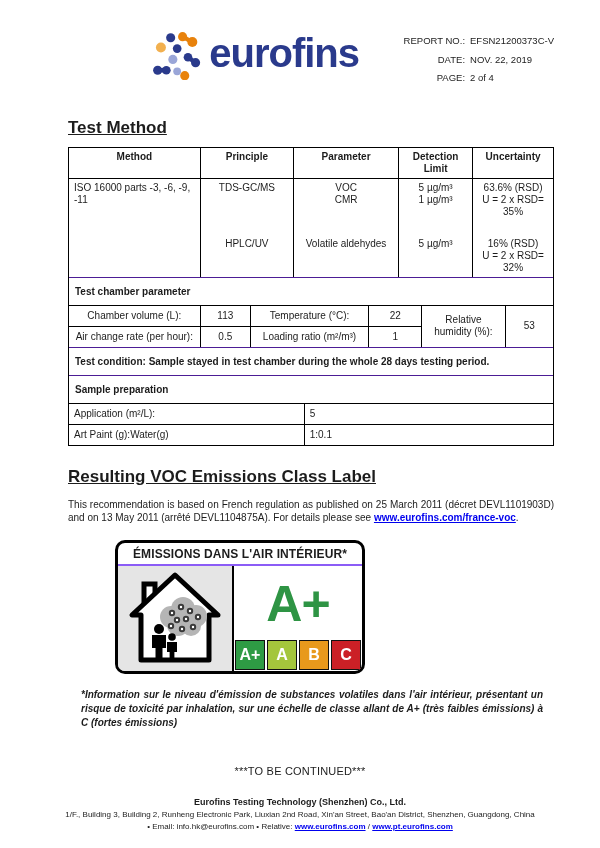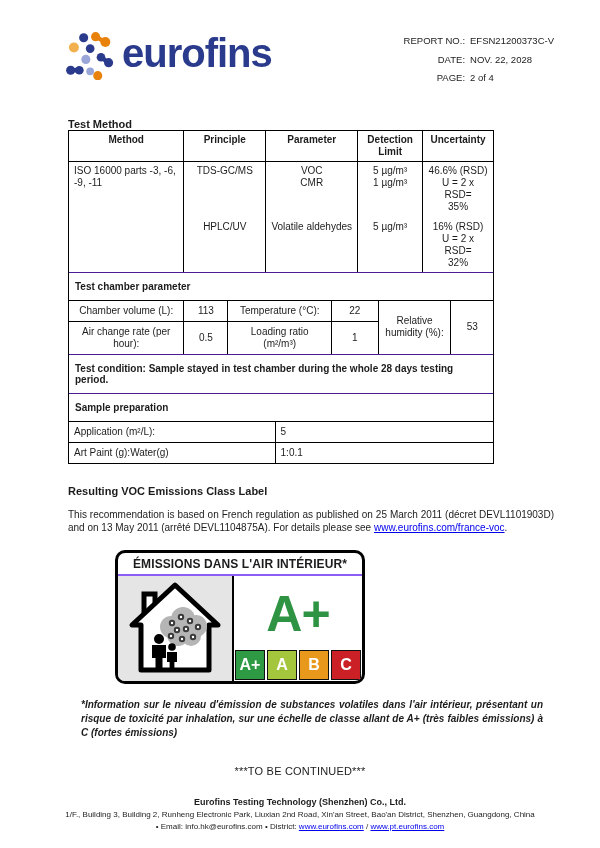--- a/index.html
+++ b/index.html
@@ -4,36 +4,36 @@
 <style>
   * { margin:0; padding:0; box-sizing:border-box; }
   html,body { background:#888; }
   .page {
     width:600px; height:848px; background:#ffffff; position:relative;
     font-family:"Liberation Sans", sans-serif; color:#1c1c1c;
     padding:28px 46px 0 68px; margin:0 auto; overflow:hidden;
   }
 
   
-  .hdr { display:flex; justify-content:space-between; align-items:flex-start; margin-left:-6px;gap:44px; }
+  .hdr { display:flex; justify-content:flex-end; align-items:flex-start; margin-left:-6px;gap:44px; }
   .logo { display:flex; align-items:center; gap:8px; }
   .logo-text { font-size:40px; font-weight:bold; letter-spacing:-1px; color:#2a3a8c; line-height:1; padding-bottom:6px; }
   .rep-info { margin-top:8px; font-size:9.5px; line-height:1; }
   .rep-row { display:grid; grid-template-columns:62px auto; column-gap:5px; margin-bottom:9px; }
   .rep-row .lbl { text-align:right; white-space:nowrap; }
   .rep-row .val { text-align:left; white-space:nowrap; }
 
   
-  .h-sect { font-size:11px; font-weight:bold; }
+  .h-sect { font-size:17px; font-weight:bold; text-decoration:underline; }
   .h1-pos { margin-top:26px; }
   .para { font-size:10px; line-height:1.35; text-align:justify; }
-  a.doclink { color:#0000ee; text-decoration:underline; cursor:pointer; }
-
-  
-  .doc-table { border:1.5px solid #000; width:426px; font-size:10px; }
+  a.doclink { color:#0000ee; text-decoration:underline; cursor:pointer;font-weight:bold; }
+
+  
+  .doc-table { border:1.5px solid #000; margin-top:9px; width:486px; font-size:10px; }
   .doc-table .seg + .seg { border-top:1px solid #4c1d95; }
   .doc-table table { width:100%; border-collapse:collapse; border-style:hidden; table-layout:fixed; }
   .doc-table td, .doc-table th { border:1px solid #000; padding:3px 5px; vertical-align:top; line-height:1.2; font-size:10px; }
   .doc-table th { font-weight:bold; text-align:center; }
   .cc { text-align:center; }
   .grp1 { height:56px; }
   .sect-row { padding:8px 6px; font-weight:bold; }
   .t-chamber td { padding:4px 5px; vertical-align:middle;text-align:center; }
   .t-sample td { padding:4px 5px; }
 
@@ -104,21 +104,21 @@
       <span class="logo-text">eurofins</span>
     </div>
 
     <div class="rep-info">
       <div class="rep-row">
         <span class="lbl">REPORT NO.:</span>
         <span class="val">EFSN21200373C-V</span>
       </div>
       <div class="rep-row">
         <span class="lbl">DATE:</span>
-        <span class="val">NOV. 22, 2028</span>
+        <span class="val">NOV. 22, 2019</span>
       </div>
       <div class="rep-row">
         <span class="lbl">PAGE:</span>
         <span class="val">2 of 4</span>
       </div>
     </div>
   </div>
 
   <div class="h-sect h1-pos">Test Method</div>
 
@@ -155,21 +155,21 @@
         </td>
         <td class="cc">
           <div class="grp1">
             <div>5 µg/m³</div>
             <div>1 µg/m³</div>
           </div>
           <div>5 µg/m³</div>
         </td>
         <td class="cc">
           <div class="grp1">
-            <div>46.6% (RSD)</div>
+            <div>63.6% (RSD)</div>
             <div>U = 2 x RSD=</div>
             <div>35%</div>
           </div>
           <div>
             <div>16% (RSD)</div>
             <div>U = 2 x RSD=</div>
             <div>32%</div>
           </div>
         </td>
       </tr>
@@ -283,16 +283,16 @@
   </div>
 
   <p class="note">*Information sur le niveau d'émission de substances volatiles dans l'air intérieur, présentant un risque de toxicité par inhalation, sur une échelle de classe allant de A+ (très faibles émissions) à C (fortes émissions)</p>
 
 
   <div class="continued">***TO BE CONTINUED***</div>
 
   <div class="footer">
     <div class="co">Eurofins Testing Technology (Shenzhen) Co., Ltd.</div>
     <div class="addr">1/F., Building 3, Building 2, Runheng Electronic Park, Liuxian 2nd Road, Xin'an Street, Bao'an District, Shenzhen, Guangdong, China</div>
-    <div class="contact"><span>• Email: </span><span>info.hk@eurofins.com</span><span> • District: </span><a class="doclink">www.eurofins.com</a><span> / </span><a class="doclink">www.pt.eurofins.com</a></div>
+    <div class="contact"><span>• Email: </span><span>info.hk@eurofins.com</span><span> • Relative: </span><a class="doclink">www.eurofins.com</a><span> / </span><a class="doclink">www.pt.eurofins.com</a></div>
   </div>
 
 </div>
 
 </body></html>

